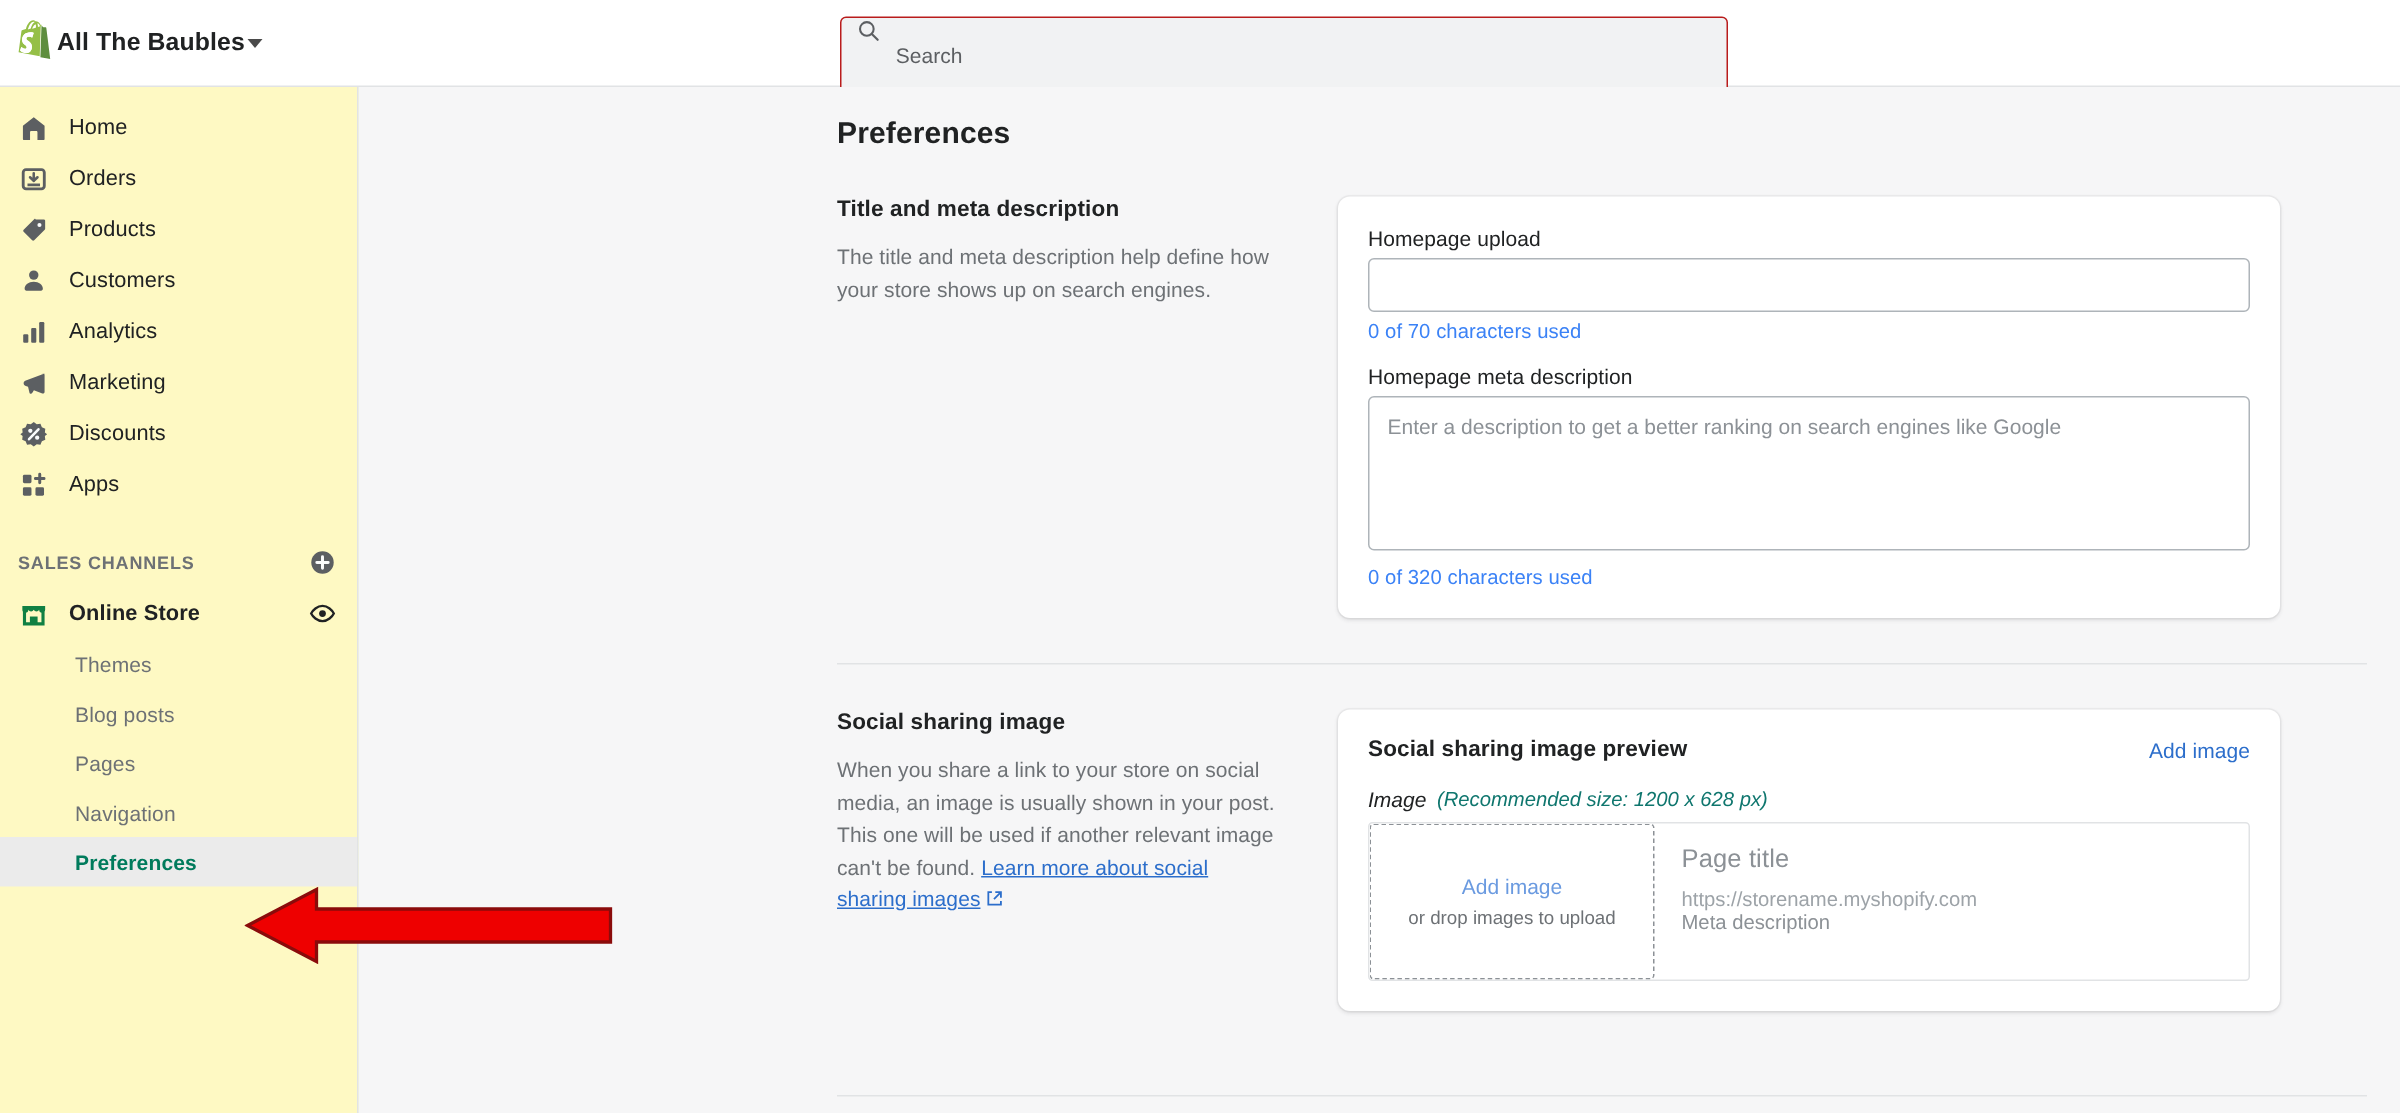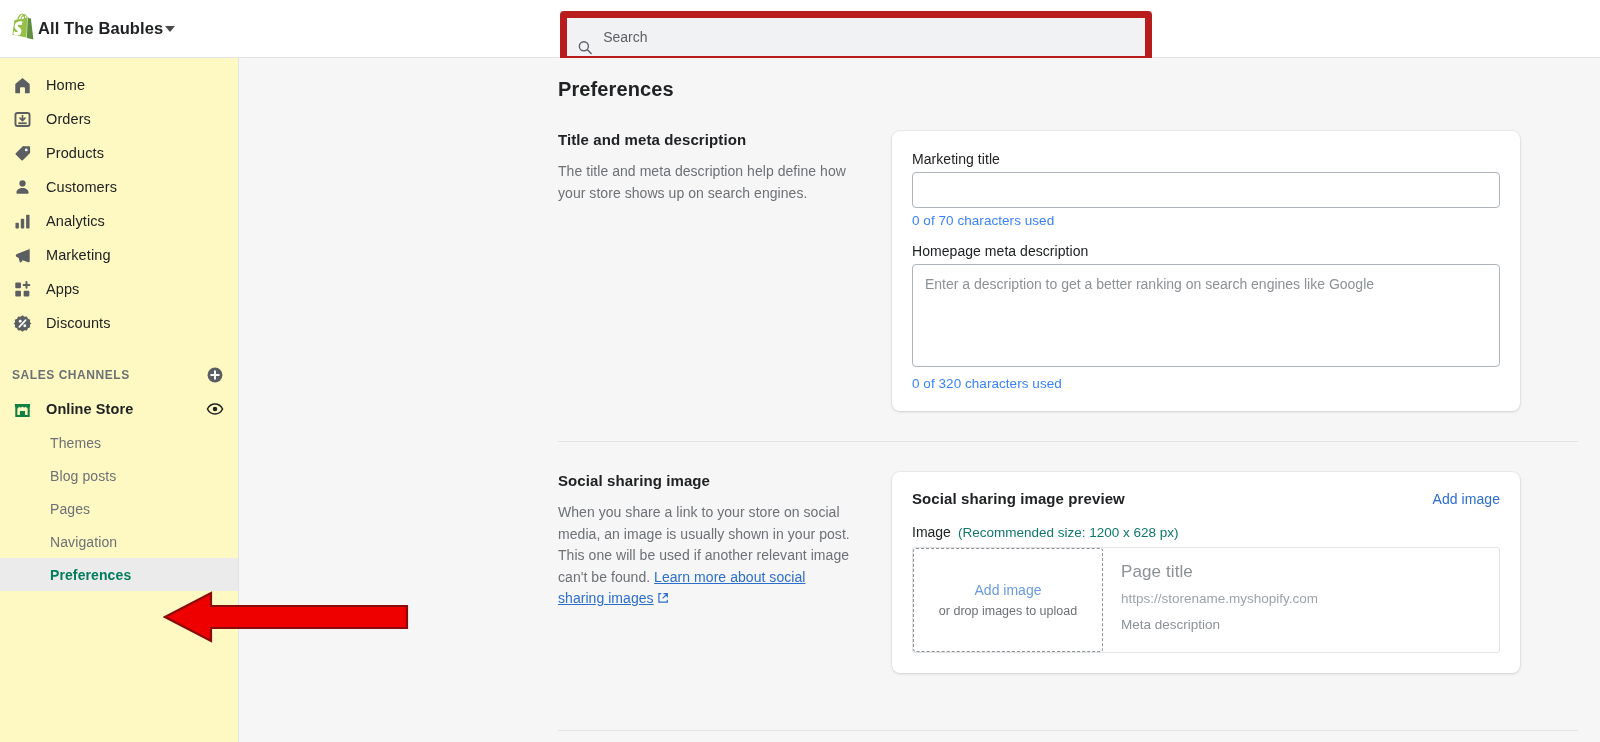--- a/index.html
+++ b/index.html
@@ -32,23 +32,23 @@
   .brand-caret {
     width: 0; height: 0; margin-left: 2px;
     border-left: 5.5px solid transparent;
     border-right: 5.5px solid transparent;
     border-top: 6px solid #4a4a4a;
   }
   .searchwrap {
     position: absolute; left: 560px; top: 11px;
     width: 592px; height: 52px;
     background: #f1f2f3;
-    border: 7px solid #b91c1c;
+    border: 1px solid #b91c1c;
     border-radius: 4px;
-    display: flex; align-items: flex-end;
+    display: flex; align-items: flex-start;
     padding: 0 10px; gap: 10px;
   }
   .search-input {
     border: none; outline: none; background: transparent;
     font-size: 14px; font-family: "Liberation Sans", sans-serif;
     color: #202223; width: 100%; height: 100%;
   }
   .search-input::placeholder { color: #5c5f62; opacity: 1; }
 
   
@@ -176,42 +176,42 @@
     padding: 18px 20px 17px 20px;
   }
   .card-title {
     font-size: 15px; font-weight: bold; color: #202223; letter-spacing: .1px;
   }
   .card-action {
     font-size: 14px; color: #2c6ecb; cursor: pointer; letter-spacing: .05px;
   }
   .preview-body { padding: 0 20px 20px 20px; }
   .img-label-row {
-    display: flex; align-items: center; gap: 7px; margin-bottom: 7px;
+    display: flex; align-items: flex-start; gap: 7px; margin-bottom: 7px; font-style: italic;
   }
   .img-label { font-size: 14px; color: #202223; font-weight: 500; }
   .img-hint { font-size: 13.5px; color: #0f766e; }
   .preview-box {
     display: flex;
     border: 1px solid #e1e3e5; border-radius: 3px;
     overflow: hidden; background: #fff;
   }
   .dropzone {
     width: 190px; min-height: 104px; flex: none;
     border: 1px dashed #8c9196;
     border-radius: 3px;
     display: flex; flex-direction: column;
     align-items: center; justify-content: center; gap: 6px;
     cursor: pointer; background: #fff;
   }
   .dz-link { font-size: 14px; color: #6a9ae0; }
   .dz-sub { font-size: 12.5px; color: #6d7175; }
   .preview-meta { padding: 14px 0 10px 18px; flex: 1; }
   .pv-title { font-size: 17px; color: #8c9196; margin-bottom: 9px; letter-spacing: .1px; }
-  .pv-url { font-size: 13.5px; color: #9da3a8; margin-bottom: 11px; }
+  .pv-url { font-size: 13.5px; color: #9da3a8; }
   .pv-desc { font-size: 13.5px; color: #8c9196; }
 
   .bottom-divider {
     position: absolute; left: 318px; top: 672px;
     width: 1020px; height: 1px; background: #e1e3e5;
   }
 
   
   .arrow-overlay {
     position: absolute; left: 163px; top: 591px;
@@ -300,39 +300,39 @@
       <svg width="19" height="19" viewBox="0 0 20 20">
         <path d="M17.6 3.1 4 8.3c-.7.3-1.1 1-1.1 1.7s.4 1.4 1.1 1.7l2 .8 1 4.1c.1.5.5.8 1 .8.4 0 .7-.2.9-.5l1.2-2 5.9 2.3c.7.2 1.5-.3 1.6-1.1V4.2c0-.8-.7-1.4-1.5-1.1z" fill="#5c5f62"></path>
       </svg>
     </span>
     <span class="nav-label">Marketing</span>
   </div>
 
   <div class="nav-item">
     <span class="nav-ico">
       <svg width="19" height="19" viewBox="0 0 20 20">
+        <path d="M10 1.4l2.1 1.6 2.6-.3 1 2.4 2.4 1-.3 2.6L19.4 10l-1.6 1.3.3 2.6-2.4 1-1 2.4-2.6-.3L10 18.6l-2.1-1.6-2.6.3-1-2.4-2.4-1 .3-2.6L.6 10l1.6-1.3-.3-2.6 2.4-1 1-2.4 2.6.3z" fill="#5c5f62"></path>
+        <circle cx="7.6" cy="7.6" r="1.5" fill="#fafbfb"></circle>
+        <circle cx="12.4" cy="12.4" r="1.5" fill="#fafbfb"></circle>
+        <line x1="13.3" y1="6.5" x2="6.7" y2="13.5" stroke="#fafbfb" stroke-width="1.8" stroke-linecap="round"></line>
+      </svg>
+    </span>
+    <span class="nav-label">Discounts</span>
+  </div>
+
+  <div class="nav-item">
+    <span class="nav-ico">
+      <svg width="19" height="19" viewBox="0 0 20 20">
         <rect x="2.4" y="2.6" width="6" height="6" rx="1" fill="#5c5f62"></rect>
         <rect x="2.4" y="11.4" width="6" height="6" rx="1" fill="#5c5f62"></rect>
         <rect x="11.2" y="11.4" width="6" height="6" rx="1" fill="#5c5f62"></rect>
         <path d="M14.2 2.2v6m-3-3h6" stroke="#5c5f62" stroke-width="2.1" stroke-linecap="round"></path>
       </svg>
     </span>
     <span class="nav-label">Apps</span>
-  </div>
-
-  <div class="nav-item">
-    <span class="nav-ico">
-      <svg width="19" height="19" viewBox="0 0 20 20">
-        <path d="M10 1.4l2.1 1.6 2.6-.3 1 2.4 2.4 1-.3 2.6L19.4 10l-1.6 1.3.3 2.6-2.4 1-1 2.4-2.6-.3L10 18.6l-2.1-1.6-2.6.3-1-2.4-2.4-1 .3-2.6L.6 10l1.6-1.3-.3-2.6 2.4-1 1-2.4 2.6.3z" fill="#5c5f62"></path>
-        <circle cx="7.6" cy="7.6" r="1.5" fill="#fafbfb"></circle>
-        <circle cx="12.4" cy="12.4" r="1.5" fill="#fafbfb"></circle>
-        <line x1="13.3" y1="6.5" x2="6.7" y2="13.5" stroke="#fafbfb" stroke-width="1.8" stroke-linecap="round"></line>
-      </svg>
-    </span>
-    <span class="nav-label">Discounts</span>
   </div>
 
   <div class="section-head">
     <span class="section-title">SALES CHANNELS</span>
     <span class="plus-btn">
       <svg width="18" height="18" viewBox="0 0 20 20">
         <circle cx="10" cy="10" r="8.3" fill="#5c5f62"></circle>
         <path d="M10 5.8v8.4M5.8 10h8.4" stroke="#fafbfb" stroke-width="2.2" stroke-linecap="round"></path>
       </svg>
     </span>
@@ -376,21 +376,21 @@
 
   <div class="page-title">Preferences</div>
 
   <div class="section">
     <div class="sec-left">
       <div class="sec-heading">Title and meta description</div>
       <div class="sec-desc">The title and meta description help define how your store shows up on search engines.</div>
     </div>
     <div class="card">
       <div class="card-pad">
-        <div class="field-label">Marketing title</div>
+        <div class="field-label">Homepage upload</div>
         <input class="text-input" type="text" value="" style="">
         <div class="counter">0 of 70 characters used</div>
 
         <div class="field-label">Homepage meta description</div>
         <textarea class="textarea" placeholder="Enter a description to get a better ranking on search engines like Google" style=""></textarea>
         <div class="counter last">0 of 320 characters used</div>
       </div>
     </div>
   </div>
 

